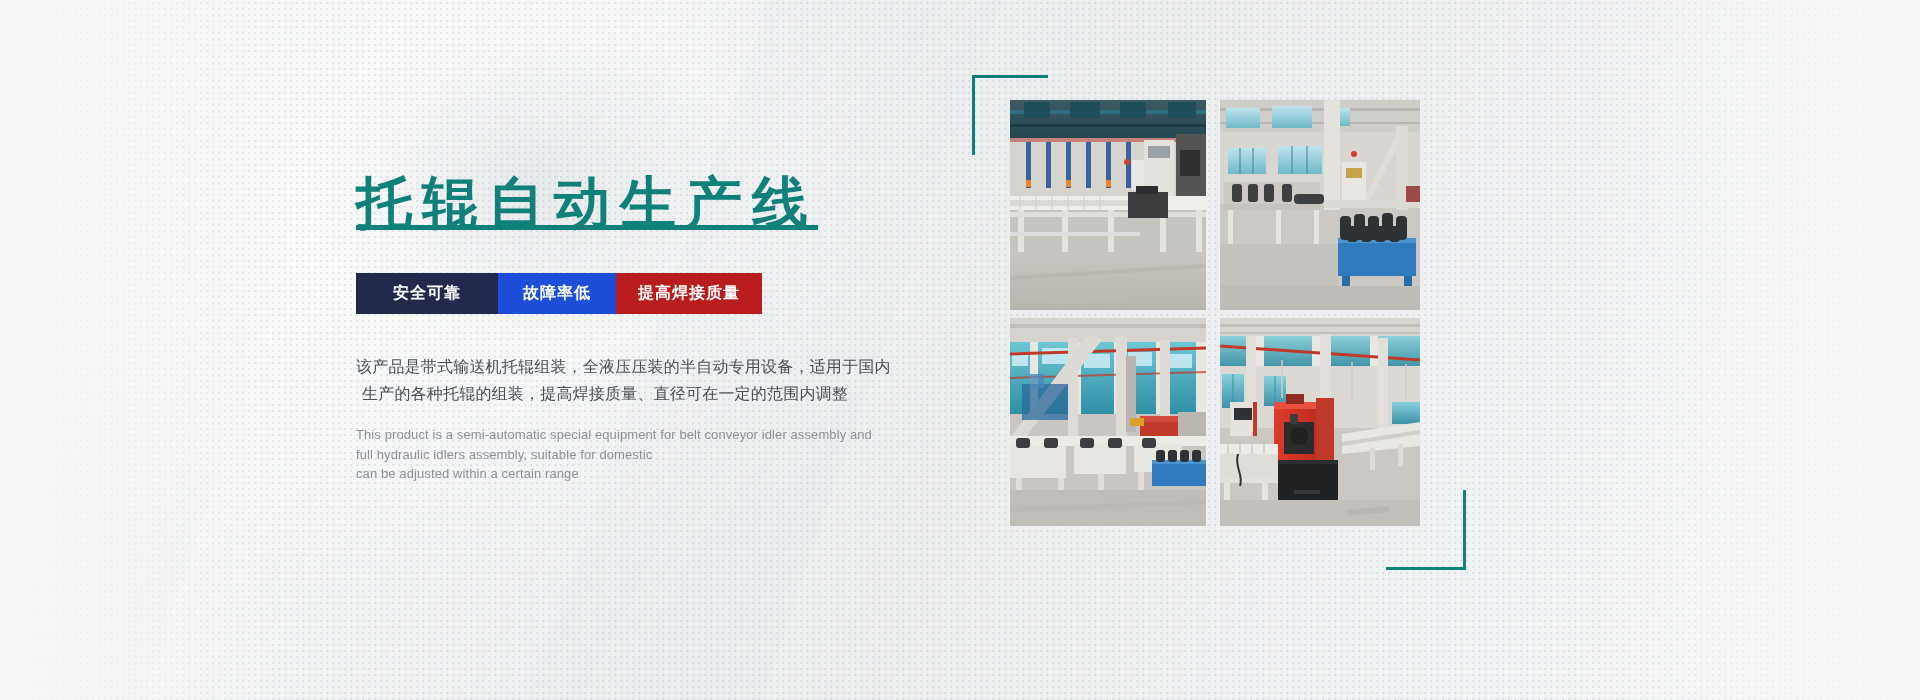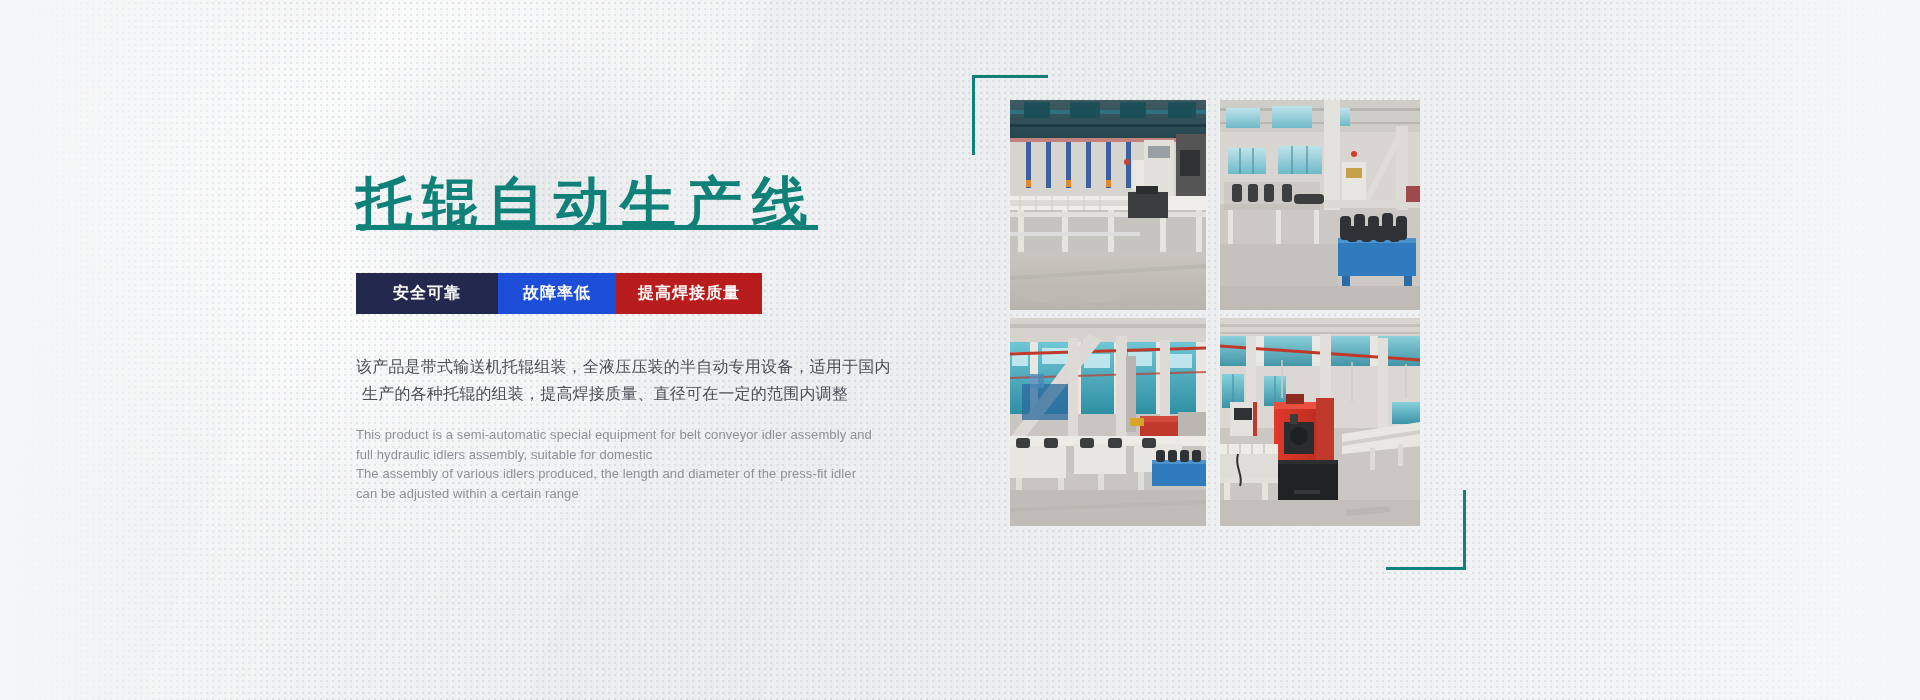--- a/index.html
+++ b/index.html
@@ -181,21 +181,20 @@
   </div>
 
   <div class="cn-para">
     <span class="ln">该产品是带式输送机托辊组装，全液压压装的半自动专用设备，适用于国内</span>
     <span class="ln ln2">生产的各种托辊的组装，提高焊接质量、直径可在一定的范围内调整</span>
   </div>
 
   <div class="en-para">
     <span class="ln">This product is a semi-automatic special equipment for belt conveyor idler assembly and</span>
     <span class="ln">full hydraulic idlers assembly, suitable for domestic</span>
-    <span class="ln">The assembly of various idlers produced, the length and diameter of the press-fit idler</span>
     <span class="ln">can be adjusted within a certain range</span>
   </div>
 </div>
 
 <div class="photo-area">
 
   <div class="bracket bracket-tl"></div>
   <div class="bracket bracket-br"></div>
 
   <div class="grid">

